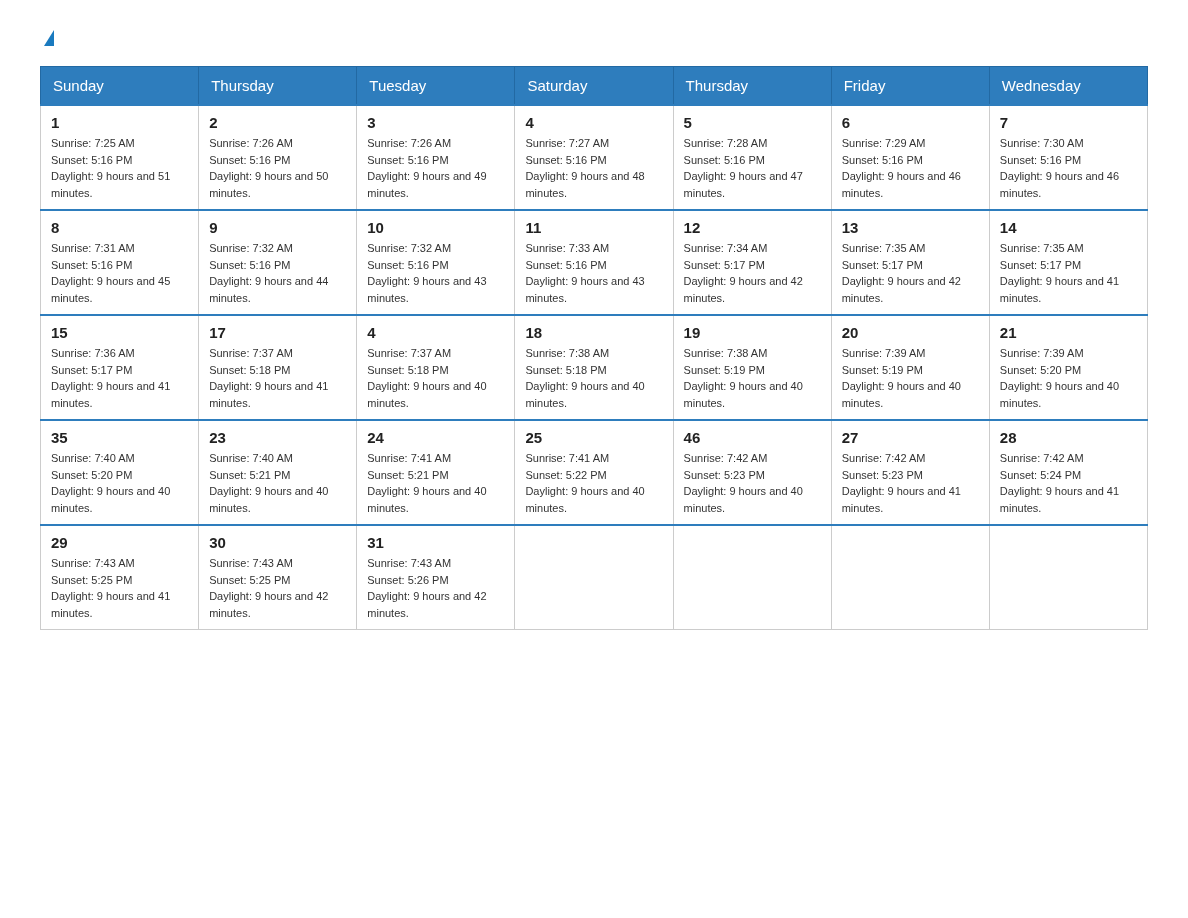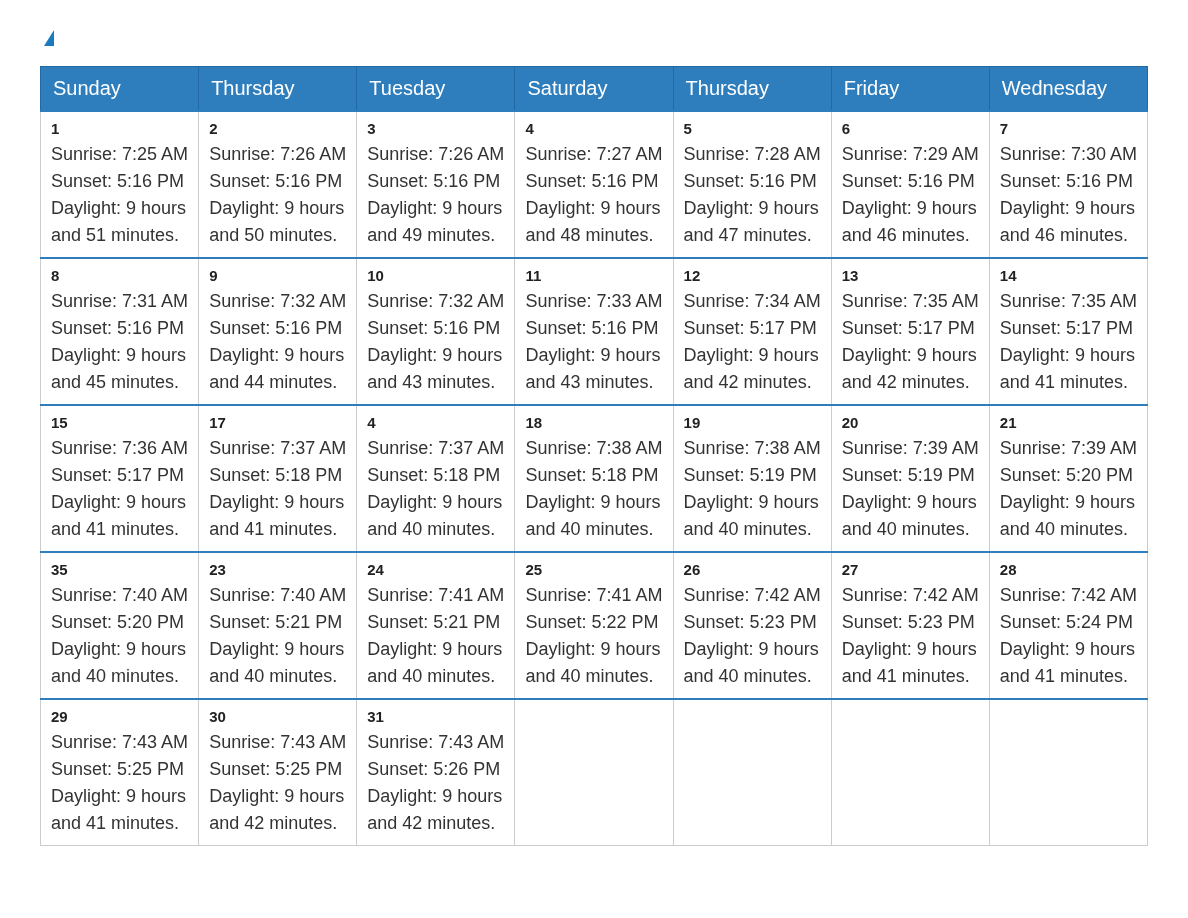--- a/index.html
+++ b/index.html
@@ -57,21 +57,21 @@
       margin-top: 4px;
     }
     .calendar-table {
       width: 100%;
       border-collapse: collapse;
       border: 1px solid #aaa;
     }
     .calendar-table th {
       background-color: #2e7dbd;
       color: #ffffff;
-      font-size: 20px;
+      font-size: 15px;
       font-weight: normal;
       padding: 10px 12px;
       text-align: left;
       border: 1px solid #2269a3;
     }
     .calendar-table td {
       vertical-align: top;
       padding: 8px 10px;
       border: 1px solid #ccc;
       width: 14.28%;
@@ -84,21 +84,21 @@
       border-top: 2px solid #2e7dbd;
     }
     .day-number {
       font-size: 15px;
       font-weight: bold;
       display: block;
       margin-bottom: 4px;
       color: #222;
     }
     .day-info {
-      font-size: 18px;
+      font-size: 11px;
       line-height: 1.5;
       color: #333;
     }
     .empty-cell {
       background: #fff;
     }
   </style>
 </head>
 <body>
 
@@ -230,21 +230,21 @@
       </td>
         <td>
         <span class="day-number">24</span>
         <span class="day-info">Sunrise: 7:41 AM<br>Sunset: 5:21 PM<br>Daylight: 9 hours and 40 minutes.</span>
       </td>
         <td>
         <span class="day-number">25</span>
         <span class="day-info">Sunrise: 7:41 AM<br>Sunset: 5:22 PM<br>Daylight: 9 hours and 40 minutes.</span>
       </td>
         <td>
-        <span class="day-number">26</span>
+        <span class="day-number">46</span>
         <span class="day-info">Sunrise: 7:42 AM<br>Sunset: 5:23 PM<br>Daylight: 9 hours and 40 minutes.</span>
       </td>
         <td>
         <span class="day-number">27</span>
         <span class="day-info">Sunrise: 7:42 AM<br>Sunset: 5:23 PM<br>Daylight: 9 hours and 41 minutes.</span>
       </td>
         <td>
         <span class="day-number">28</span>
         <span class="day-info">Sunrise: 7:42 AM<br>Sunset: 5:24 PM<br>Daylight: 9 hours and 41 minutes.</span>
       </td>

